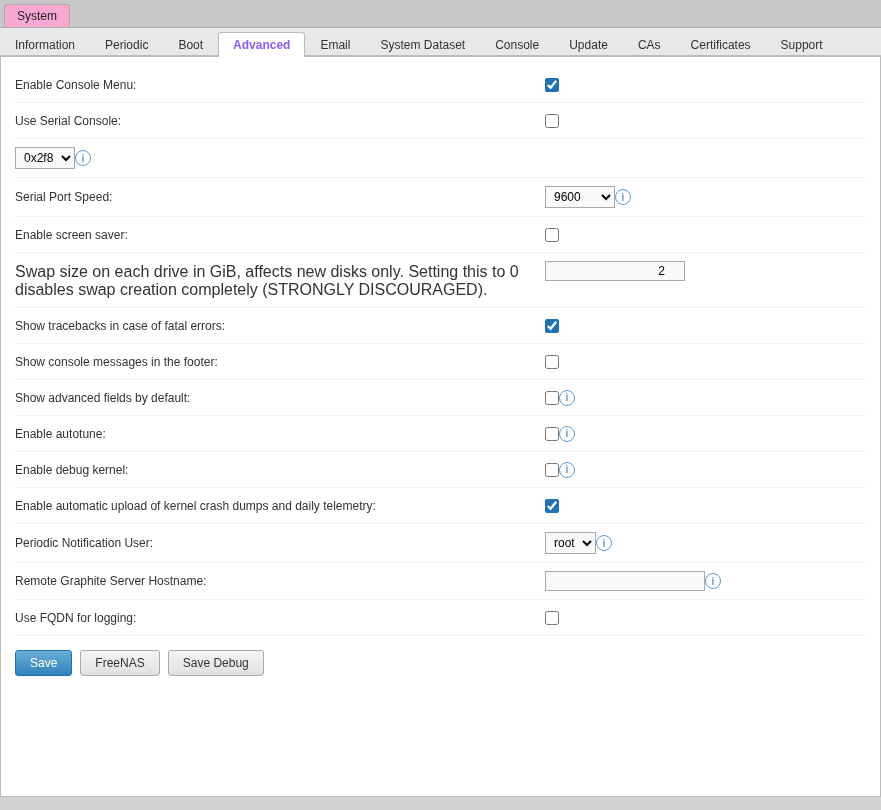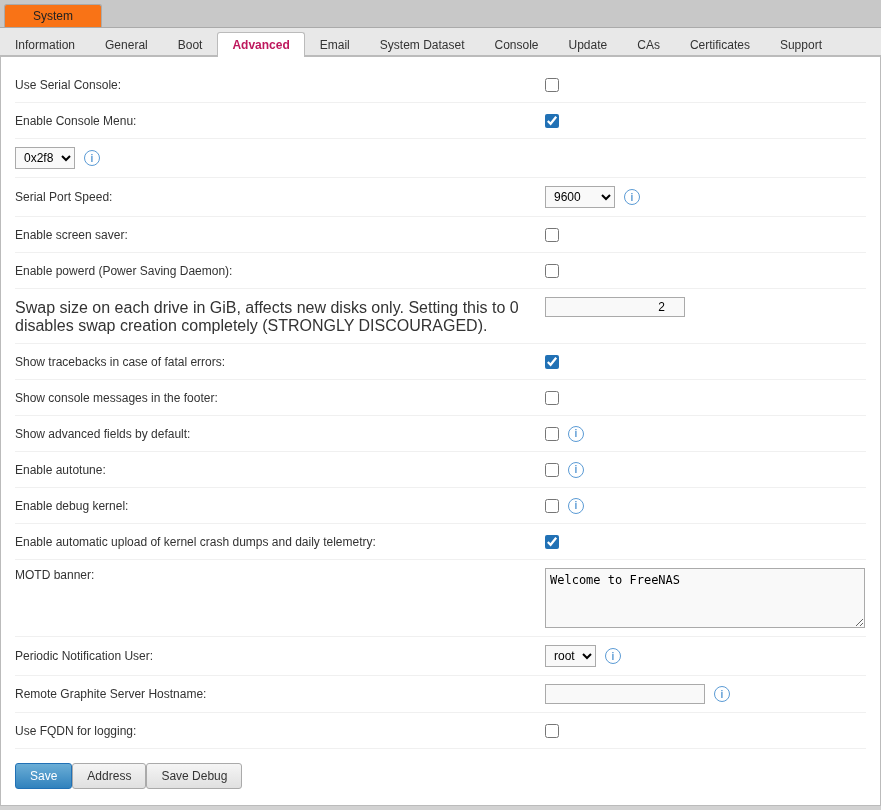--- a/index.html
+++ b/index.html
@@ -9,22 +9,22 @@
       background: #d2d2d2;
       color: #222;
     }
     .window-tab-bar {
       background: #c8c8c8;
       border-bottom: 1px solid #aaa;
       padding: 4px 0 0 4px;
     }
     .window-tab {
       display: inline-block;
-      padding: 4px 28px;
-      background: #f97316;
+      padding: 4px 12px;
+      background: #f9a8d4;
       border: 1px solid #aaa;
       border-bottom: none;
       border-radius: 3px 3px 0 0;
       font-size: 12px;
       cursor: pointer;
     }
     .nav-tab-bar {
       background: #e8e8e8;
       border-bottom: 2px solid #bbb;
       padding: 4px 0 0 0;
@@ -38,21 +38,21 @@
       cursor: pointer;
       border: 1px solid transparent;
       border-bottom: none;
       border-radius: 3px 3px 0 0;
       margin-bottom: -2px;
       color: #333;
     }
     .nav-tab.active {
       background: #fff;
       border-color: #bbb;
-      color: #be185d;
+      color: #8b5cf6;
       font-weight: bold;
     }
     .content {
       background: #fff;
       padding: 10px 14px;
       border: 1px solid #bbb;
       border-top: none;
       min-height: 740px;
     }
     .form-row {
@@ -69,21 +69,21 @@
       padding-right: 10px;
     }
     .form-label.multiline {
       align-self: flex-start;
       padding-top: 2px;
     }
     .form-control {
       flex: 1;
       display: flex;
       align-items: center;
-      gap: 9px;
+      gap: 0;
     }
     .checkbox-input {
       width: 14px;
       height: 14px;
       cursor: pointer;
     }
     .select-input {
       padding: 2px 4px;
       font-size: 12px;
       border: 1px solid #aaa;
@@ -123,20 +123,21 @@
       border-radius: 50%;
       border: 1px solid #5b9bd5;
       color: #5b9bd5;
       font-size: 10px;
       font-weight: bold;
       cursor: pointer;
       background: #fff;
     }
     .footer-buttons {
       display: flex;
+      gap: 8px;
       padding: 14px 0 6px 0;
     }
     .btn {
       padding: 5px 14px;
       font-size: 12px;
       border: 1px solid #aaa;
       border-radius: 3px;
       cursor: pointer;
       background: linear-gradient(to bottom, #f5f5f5, #e0e0e0);
       color: #333;
@@ -165,67 +166,61 @@
 </head>
 <body>
 
 <div class="window-tab-bar">
   <div class="window-tab">System</div>
 </div>
 
 <div class="nav-tab-bar">
 
 <div class="nav-tab">Information</div>
-    <div class="nav-tab">General</div>
+    <div class="nav-tab">Periodic</div>
     <div class="nav-tab">Boot</div>
     <div class="nav-tab active">Advanced</div>
     <div class="nav-tab">Email</div>
     <div class="nav-tab">System Dataset</div>
     <div class="nav-tab">Console</div>
     <div class="nav-tab">Update</div>
     <div class="nav-tab">CAs</div>
     <div class="nav-tab">Certificates</div>
     <div class="nav-tab">Support</div>
   </div>
 
 <div class="content">
 
   <div class="form-row">
+      <div class="form-label">Enable Console Menu:</div>
+      <div class="form-control">
+        <input type="checkbox" class="checkbox-input checked-blue" checked="" style="">
+      </div>
+    </div>
+    <div class="form-row">
       <div class="form-label">Use Serial Console:</div>
       <div class="form-control">
         <input type="checkbox" class="checkbox-input checked-blue" style="">
       </div>
     </div>
     <div class="form-row">
-      <div class="form-label">Enable Console Menu:</div>
-      <div class="form-control">
-        <input type="checkbox" class="checkbox-input checked-blue" checked="" style="">
-      </div>
-    </div>
-    <div class="form-row">
       <div class="form-control">
         <select class="select-input"><option value="0x2f8">0x2f8</option><option value="0x3f8">0x3f8</option></select>
         <span class="info-icon">i</span>
       </div>
     </div>
     <div class="form-row">
       <div class="form-label">Serial Port Speed:</div>
       <div class="form-control">
         <select class="select-input"><option value="9600">9600</option><option value="19200">19200</option><option value="38400">38400</option><option value="57600">57600</option><option value="115200">115200</option></select>
         <span class="info-icon">i</span>
       </div>
     </div>
     <div class="form-row">
       <div class="form-label">Enable screen saver:</div>
-      <div class="form-control">
-        <input type="checkbox" class="checkbox-input checked-blue" style="">
-      </div>
-    </div>
-    <div class="form-row">
-      <div class="form-label">Enable powerd (Power Saving Daemon):</div>
       <div class="form-control">
         <input type="checkbox" class="checkbox-input checked-blue" style="">
       </div>
     </div>
     <div class="form-row-multiline">
       <div class="form-label multiline" style="font-size: 16px;">Swap size on each drive in GiB, affects new disks only. Setting this to 0 disables swap creation completely (STRONGLY DISCOURAGED).</div>
       <div class="form-control">
         <input type="number" class="number-input" value="2" style="">
       </div>
     </div>
@@ -261,26 +256,20 @@
         <input type="checkbox" class="checkbox-input checked-blue" style="">
         <span class="info-icon">i</span>
       </div>
     </div>
     <div class="form-row">
       <div class="form-label">Enable automatic upload of kernel crash dumps and daily telemetry:</div>
       <div class="form-control">
         <input type="checkbox" class="checkbox-input checked-blue" checked="" style="">
       </div>
     </div>
-    <div class="motd-row">
-      <div class="form-label">MOTD banner:</div>
-      <div class="form-control">
-        <textarea class="textarea-input" style="">Welcome to FreeNAS</textarea>
-      </div>
-    </div>
     <div class="form-row">
       <div class="form-label">Periodic Notification User:</div>
       <div class="form-control">
         <select class="select-input"><option value="root">root</option></select>
         <span class="info-icon">i</span>
       </div>
     </div>
     <div class="form-row">
       <div class="form-label">Remote Graphite Server Hostname:</div>
       <div class="form-control">
@@ -289,16 +278,16 @@
       </div>
     </div>
     <div class="form-row">
       <div class="form-label">Use FQDN for logging:</div>
       <div class="form-control">
         <input type="checkbox" class="checkbox-input checked-blue" style="">
       </div>
     </div>
     <div class="footer-buttons">
     <button class="btn btn-primary">Save</button>
-    <button class="btn">Address</button>
+    <button class="btn">FreeNAS</button>
     <button class="btn">Save Debug</button>
   </div>
 </div>
 
 </body></html>

